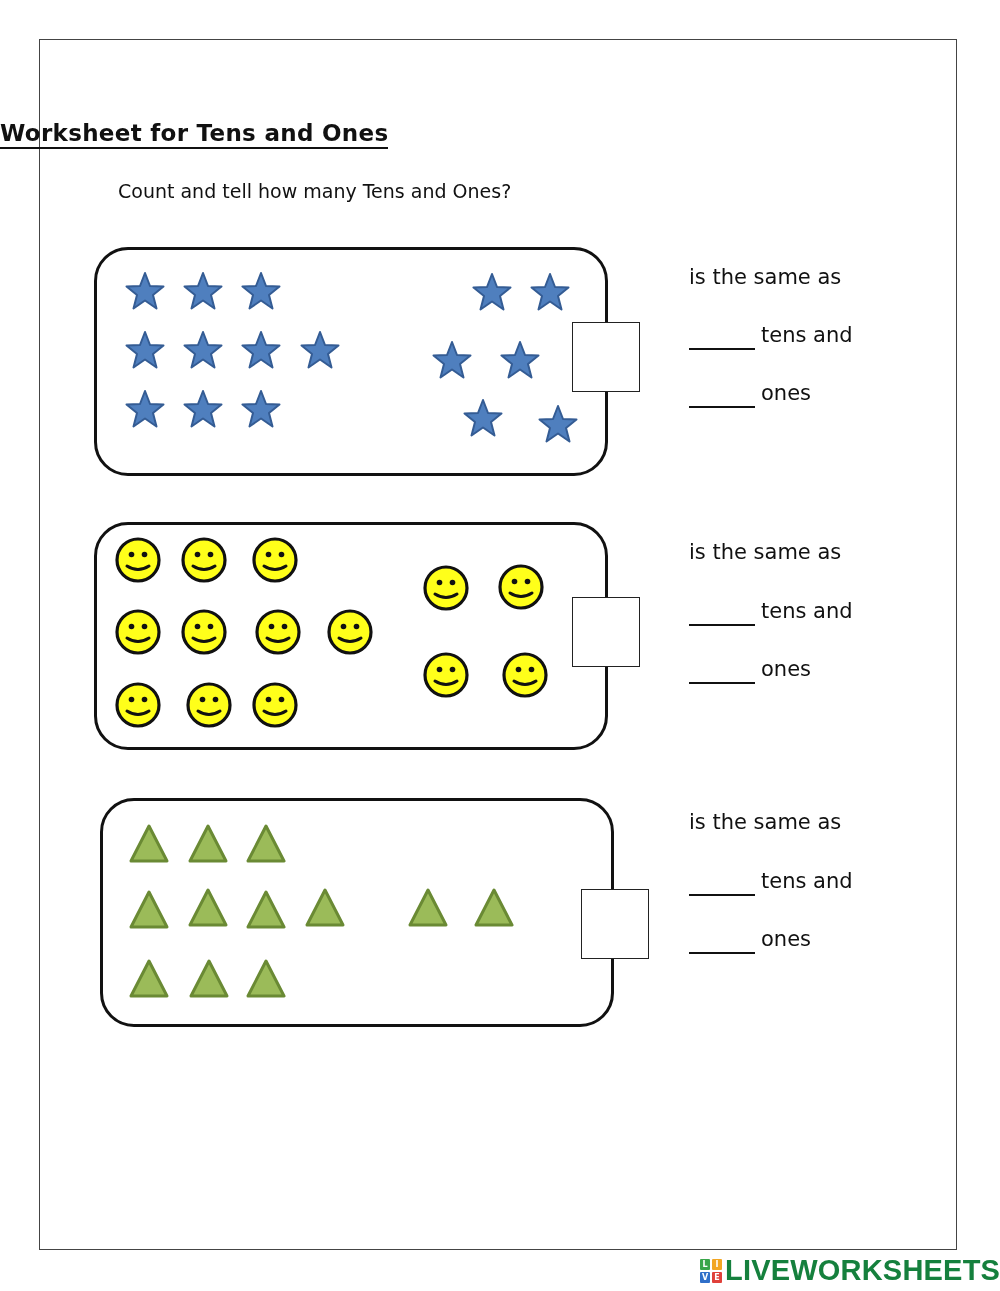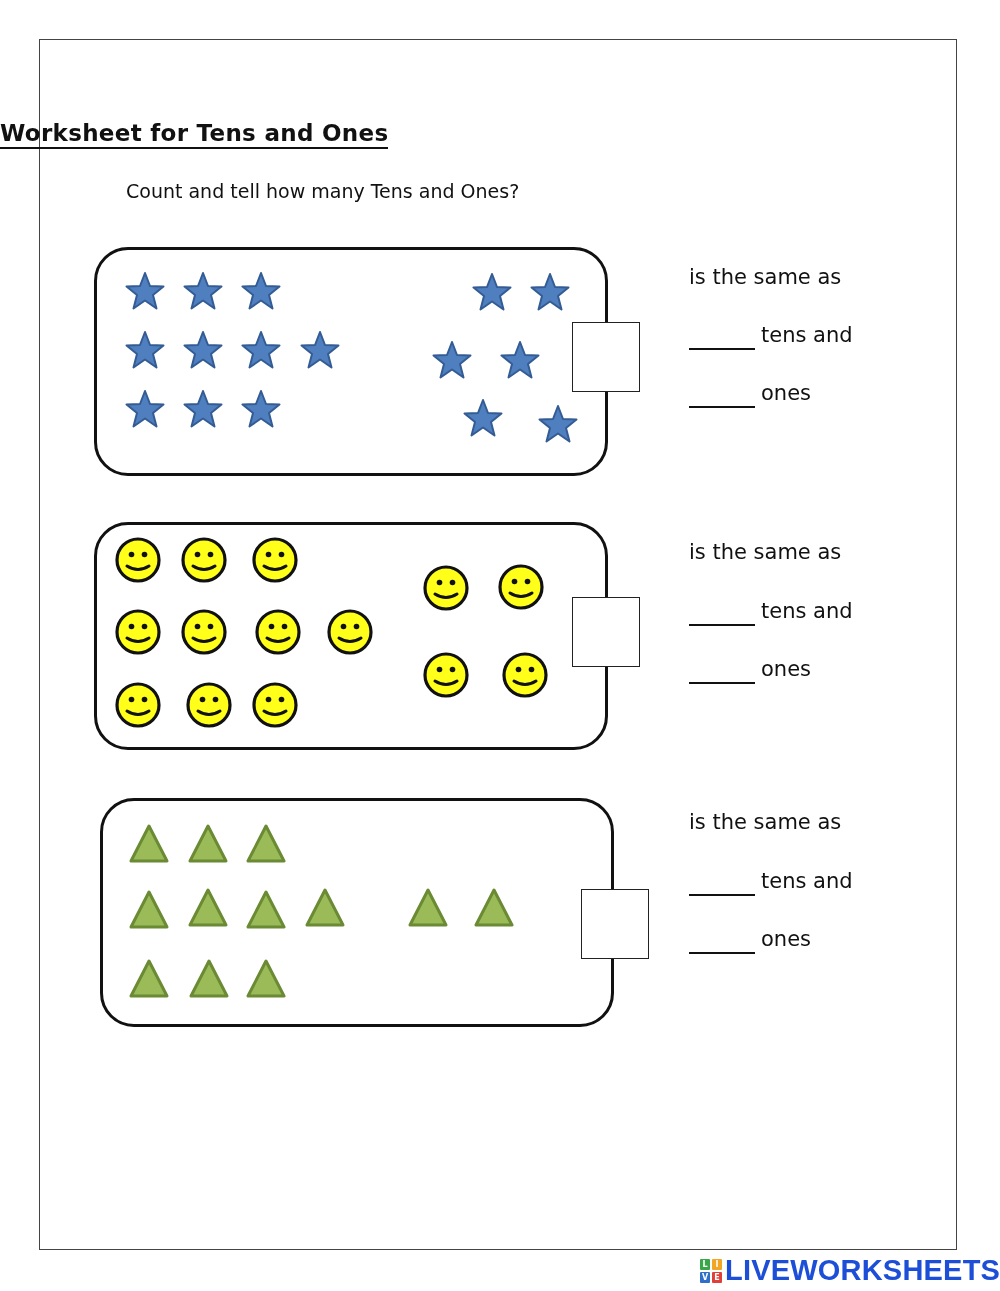--- a/index.html
+++ b/index.html
@@ -2,31 +2,31 @@
 <html><head>
 <meta charset="utf-8">
 <style>
   html, body { margin:0; padding:0; }
   body { width:1000px; height:1291px; background:#ffffff; position:relative; overflow:hidden;
          font-family:"DejaVu Sans", sans-serif; color:#111; }
   .frame { position:absolute; left:39px; top:39px; width:918px; height:1211px; border:1.5px solid #444; box-sizing:border-box; }
   .title { position:absolute; left:0; width:972px; top:120px; text-align:left; font-size:23px; font-weight:bold;
            letter-spacing:0.3px; }
   .title span { border-bottom:2px solid #111; padding-bottom:1px; }
-  .instruction { position:absolute; left:126px; top:180px; font-size:19px; }
+  .instruction { position:absolute; left:118px; top:180px; font-size:19px; }
   .panel { position:absolute; border:3px solid #111; border-radius:34px; box-sizing:border-box; background:#fff; }
   .answer-box { position:absolute; width:66px; height:68px; border:1.5px solid #222; background:#fff; box-sizing:border-box; }
   .shape { position:absolute; }
   .label-group { position:absolute; font-size:21px; }
   .label-line { position:absolute; left:16px; white-space:nowrap; }
   .blank-input { border:none; border-bottom:2px solid #111; width:66px; height:20px; background:transparent; padding:0; margin-right:6px; outline:none; }
   .logo { position:absolute; left:700px; top:1254px; display:flex; align-items:center; }
   .logo-tiles { display:grid; grid-template-columns:10px 10px; grid-template-rows:11px 11px; gap:2px; margin-right:3px; }
   .tile { font-size:8px; font-weight:bold; color:#fff; display:flex; align-items:center; justify-content:center; border-radius:1px; }
-  .logo-text { font-family:"Liberation Sans", sans-serif; font-weight:bold; font-size:29px; color:#1d4ed8; letter-spacing:0.2px; }
+  .logo-text { font-family:"Liberation Sans", sans-serif; font-weight:bold; font-size:29px; color:#15803d; letter-spacing:0.2px; }
 </style>
 </head>
 <body>
 
 <svg width="0" height="0" style="position:absolute">
   <defs>
     <symbol id="sym-star" viewBox="0 0 40 40">
       <polygon points="20,2 25,15 38.5,15.5 28,24 31.5,37.5 20,29.5 8.5,37.5 12,24 1.5,15.5 15,15" fill="#4f7fbe" stroke="#345c94" stroke-width="2" stroke-linejoin="round"></polygon>
     </symbol>
     <symbol id="sym-smiley" viewBox="0 0 46 46">

